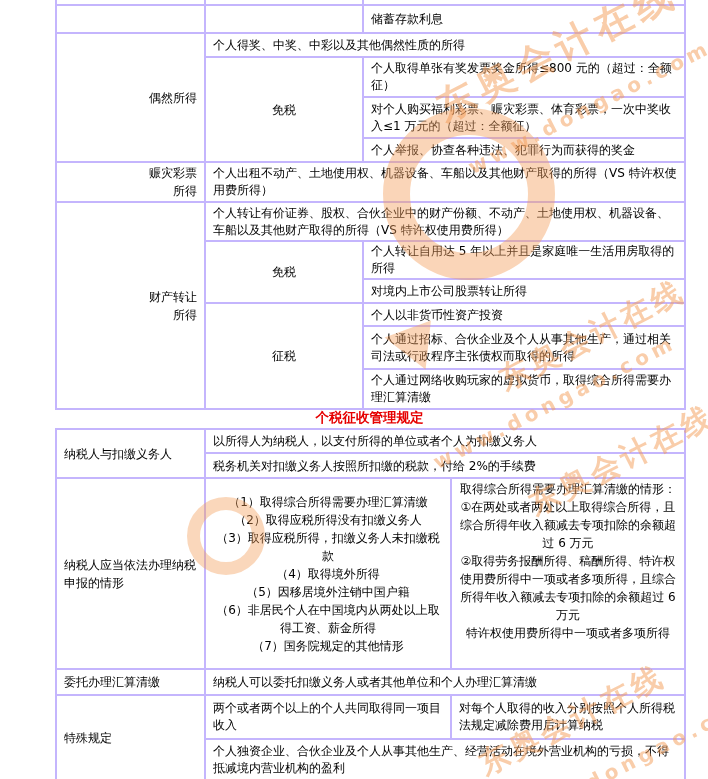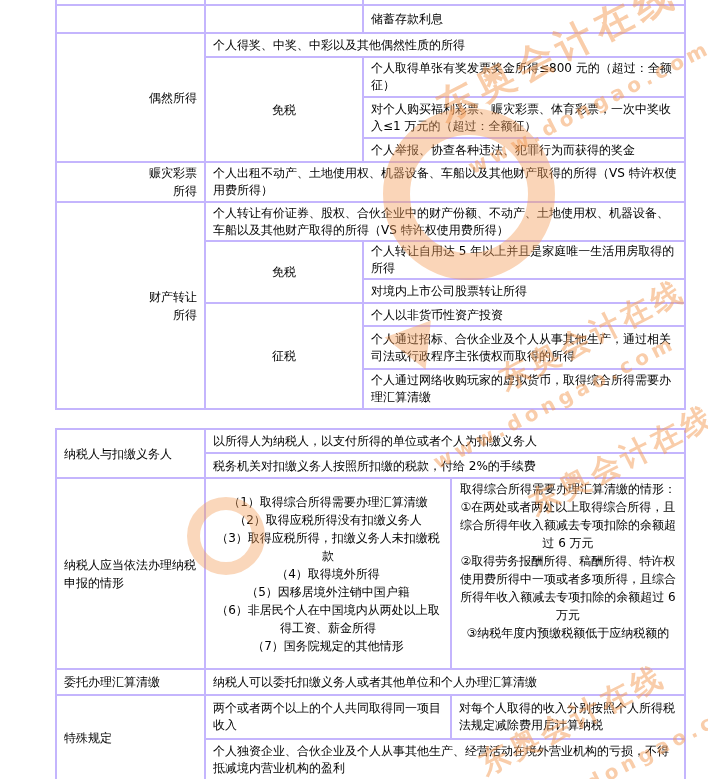--- a/index.html
+++ b/index.html
@@ -89,20 +89,21 @@
     </tr>
     <tr style="height:43px">
       <td class="tight">个人通过招标、合伙企业及个人从事其他生产，通过相关司法或行政程序主张债权而取得的所得</td>
     </tr>
     <tr style="height:40px">
       <td class="tight">个人通过网络收购玩家的虚拟货币，取得综合所得需要办理汇算清缴</td>
     </tr>
   </tbody>
     </table>
 
+  <div class="redhead">个税征收管理规定</div>
 
   <table id="t2">
     <colgroup>
         <col style="width:149px">
         <col style="width:246px">
         <col style="width:234px">
       </colgroup>
     <tbody>
         <tr style="height:24px">
       <td rowspan="2">纳税人与扣缴义务人</td>
@@ -119,21 +120,21 @@
         <div class="item">（3）取得应税所得，扣缴义务人未扣缴税款</div>
         <div class="item">（4）取得境外所得</div>
         <div class="item">（5）因移居境外注销中国户籍</div>
         <div class="item">（6）非居民个人在中国境内从两处以上取得工资、薪金所得</div>
         <div class="item">（7）国务院规定的其他情形</div>
       </td>
       <td style="vertical-align:top">
         <div class="item">取得综合所得需要办理汇算清缴的情形：</div>
         <div class="item">①在两处或者两处以上取得综合所得，且综合所得年收入额减去专项扣除的余额超过 6 万元</div>
         <div class="item">②取得劳务报酬所得、稿酬所得、特许权使用费所得中一项或者多项所得，且综合所得年收入额减去专项扣除的余额超过 6 万元</div>
-        <div class="item">③纳税年度内预缴税额低于应纳税额的</div>
+        <div class="item">特许权使用费所得中一项或者多项所得</div>
       </td>
     </tr>
     <tr style="height:26px">
       <td>委托办理汇算清缴</td>
       <td colspan="2">纳税人可以委托扣缴义务人或者其他单位和个人办理汇算清缴</td>
     </tr>
     <tr style="height:44px">
       <td rowspan="2">特殊规定</td>
       <td class="tight">两个或者两个以上的个人共同取得同一项目收入</td>
       <td class="tight">对每个人取得的收入分别按照个人所得税法规定减除费用后计算纳税</td>

